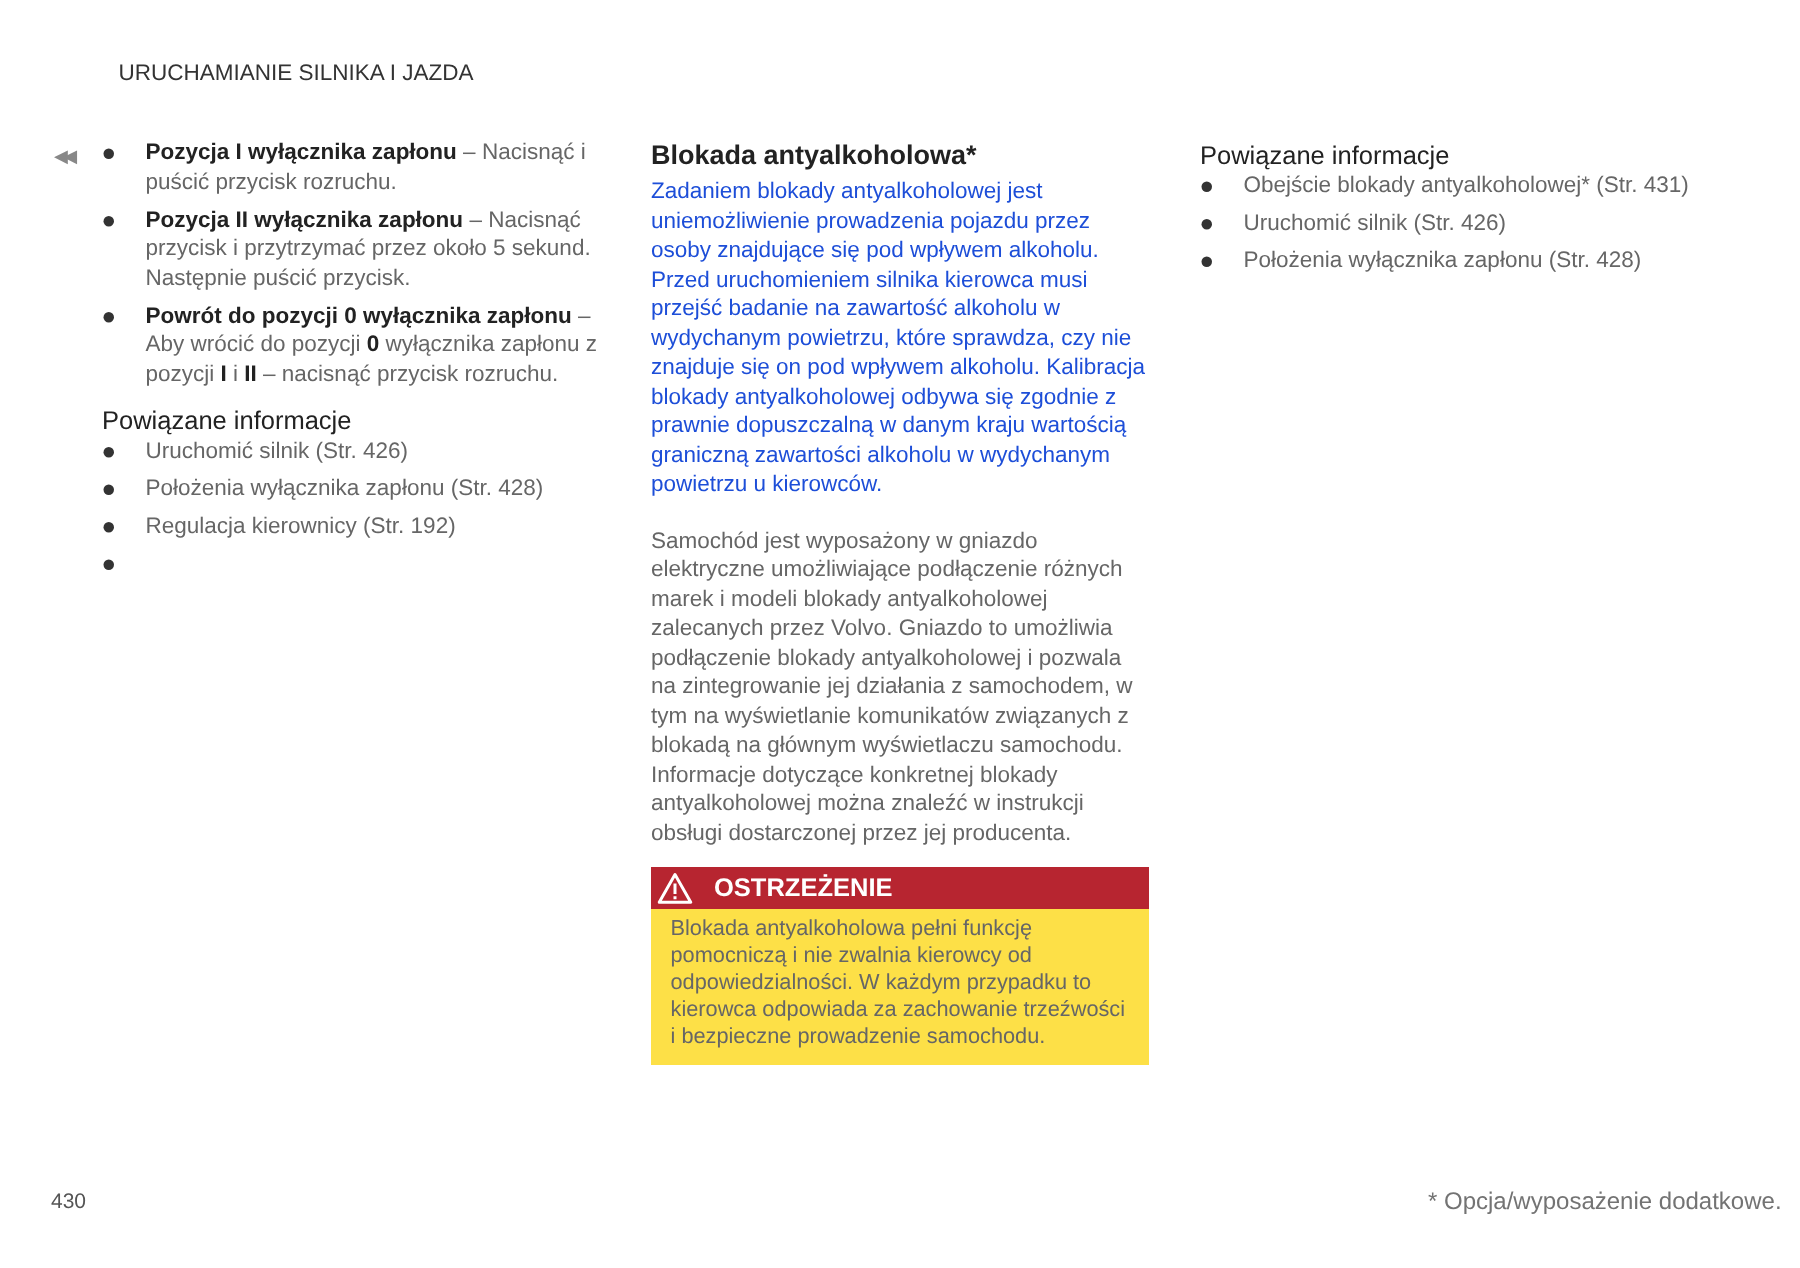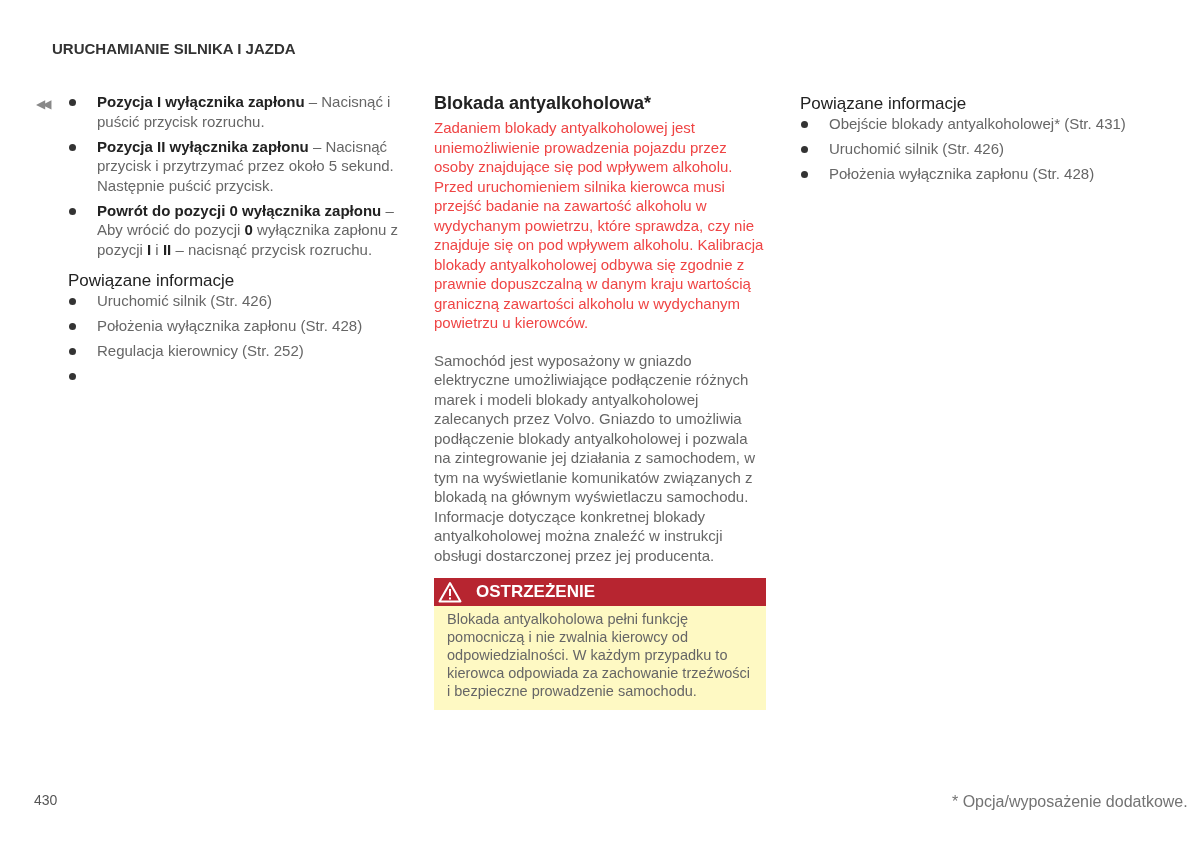--- a/index.html
+++ b/index.html
@@ -1,23 +1,22 @@
 <!DOCTYPE html>
 <html><head>
 <meta charset="utf-8">
 <style>
   html, body { margin: 0; padding: 0; }
   body {
     width: 1200px; height: 845px; background: #ffffff; position: relative; overflow: hidden;
     font-family: "Liberation Sans", sans-serif; color: #555555;
   }
   .header-title {
-    position: absolute; left: 52px; top: 40px; font-size: 15px; color: #333333;
+    position: absolute; left: 79px; top: 40px; font-size: 15px; color: #333333;
     letter-spacing: 0px;
-    font-weight: bold;
   }
   .col { position: absolute; top: 92px; }
   .col-left { left: 68px; width: 330px; }
   .col-mid { left: 434px; width: 334px; }
   .col-right { left: 800px; width: 336px; }
 
   .back-icon {
     position: absolute; left: 36px; top: 97px; font-size: 12px; color: #888888;
     letter-spacing: -3px;
   }
@@ -31,33 +30,33 @@
     position: absolute; left: 1px; top: 7px; width: 7px; height: 7px; border-radius: 50%; background: #333333;
   }
   ul.list li b { color: #222222; font-weight: bold; }
 
   .sub-heading {
     font-size: 17px; color: #222222; margin: 0; line-height: 20px; font-weight: normal;
   }
   .section-title {
     font-size: 18px; font-weight: bold; color: #222222; margin: 0 0 4px 0; line-height: 22px;
   }
-  .para-dark { font-size: 15px; line-height: 19.5px; color: #ef4444; margin: 0 0 18px 0; }
+  .para-dark { font-size: 15px; line-height: 19.5px; color: #1d4ed8; margin: 0 0 18px 0; }
   .para-light { font-size: 15px; line-height: 19.5px; color: #666666; margin: 0 0 18px 0; }
 
   .warning {
     position: absolute; left: 434px; top: 578px; width: 332px;
   }
   .warning-head {
     background: #b72530; height: 28px; display: flex; align-items: center; padding-left: 4px;
   }
   .warning-icon { width: 24px; height: 22px; margin-right: 14px; }
   .warning-title { color: #ffffff; font-weight: bold; font-size: 17px; }
   .warning-body {
-    background: #fef9c3; padding: 4px 12px 10px 13px; font-size: 14.5px; line-height: 18px; color: #666666;
+    background: #fde047; padding: 4px 12px 10px 13px; font-size: 14.5px; line-height: 18px; color: #666666;
   }
 
   .page-number { position: absolute; left: 34px; top: 792px; font-size: 14px; color: #555555; text-align: center; }
   .footnote { position: absolute; left: 952px; top: 793px; font-size: 16px; color: #737373; }
 </style>
 </head>
 <body>
 
 <div class="header-title">URUCHAMIANIE SILNIKA I JAZDA</div>
 
@@ -75,21 +74,21 @@
     </li>
     <li>
       <span class="bullet"></span>
       <b>Powrót do pozycji 0 wyłącznika zapłonu</b><span> – Aby wrócić do pozycji </span><b>0</b><span> wyłącznika zapłonu z pozycji </span><b>I</b><span> i </span><b>II</b><span> – nacisnąć przycisk rozruchu.</span>
     </li>
   </ul>
   <h3 class="sub-heading" style="margin-top:12px;">Powiązane informacje</h3>
   <ul class="list">
     <li><span class="bullet"></span><span>Uruchomić silnik (Str. 426)</span></li>
     <li><span class="bullet"></span><span>Położenia wyłącznika zapłonu (Str. 428)</span></li>
-    <li><span class="bullet"></span><span>Regulacja kierownicy (Str. 252)</span></li>
+    <li><span class="bullet"></span><span>Regulacja kierownicy (Str. 192)</span></li>
     <li><span class="bullet"></span></li>
   </ul>
 </div>
 
 <div class="col col-mid">
   <h2 class="section-title">Blokada antyalkoholowa*</h2>
   <p class="para-dark">Zadaniem blokady antyalkoholowej jest uniemożliwienie prowadzenia pojazdu przez osoby znajdujące się pod wpływem alkoholu. Przed uruchomieniem silnika kierowca musi przejść badanie na zawartość alkoholu w wydychanym powietrzu, które sprawdza, czy nie znajduje się on pod wpływem alkoholu. Kalibracja blokady antyalkoholowej odbywa się zgodnie z prawnie dopuszczalną w danym kraju wartością graniczną zawartości alkoholu w wydychanym powietrzu u kierowców.</p>
   <p class="para-light">Samochód jest wyposażony w gniazdo elektryczne umożliwiające podłączenie różnych marek i modeli blokady antyalkoholowej zalecanych przez Volvo. Gniazdo to umożliwia podłączenie blokady antyalkoholowej i pozwala na zintegrowanie jej działania z samochodem, w tym na wyświetlanie komunikatów związanych z blokadą na głównym wyświetlaczu samochodu. Informacje dotyczące konkretnej blokady antyalkoholowej można znaleźć w instrukcji obsługi dostarczonej przez jej producenta.</p>
 </div>
 

